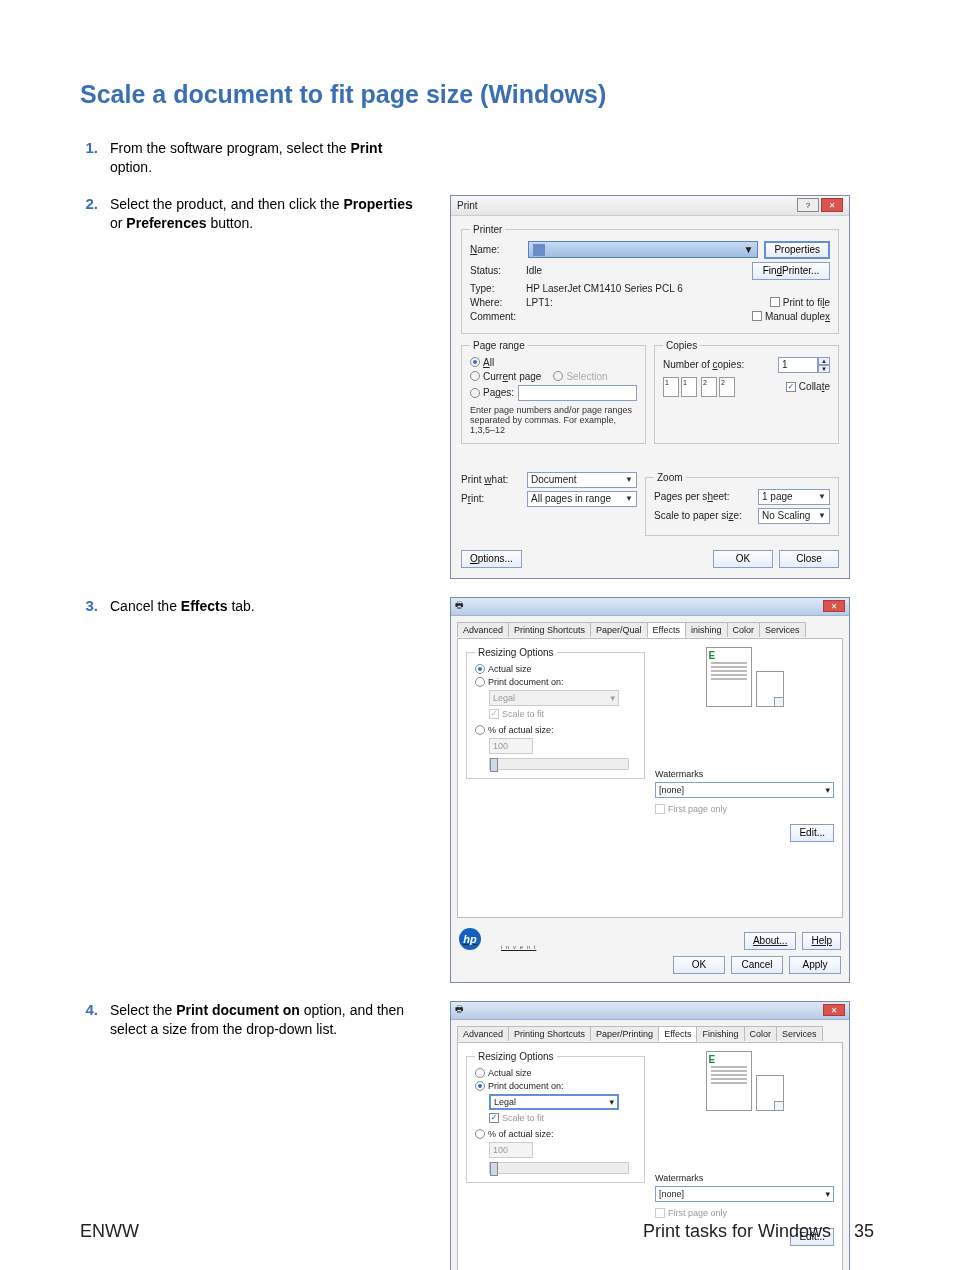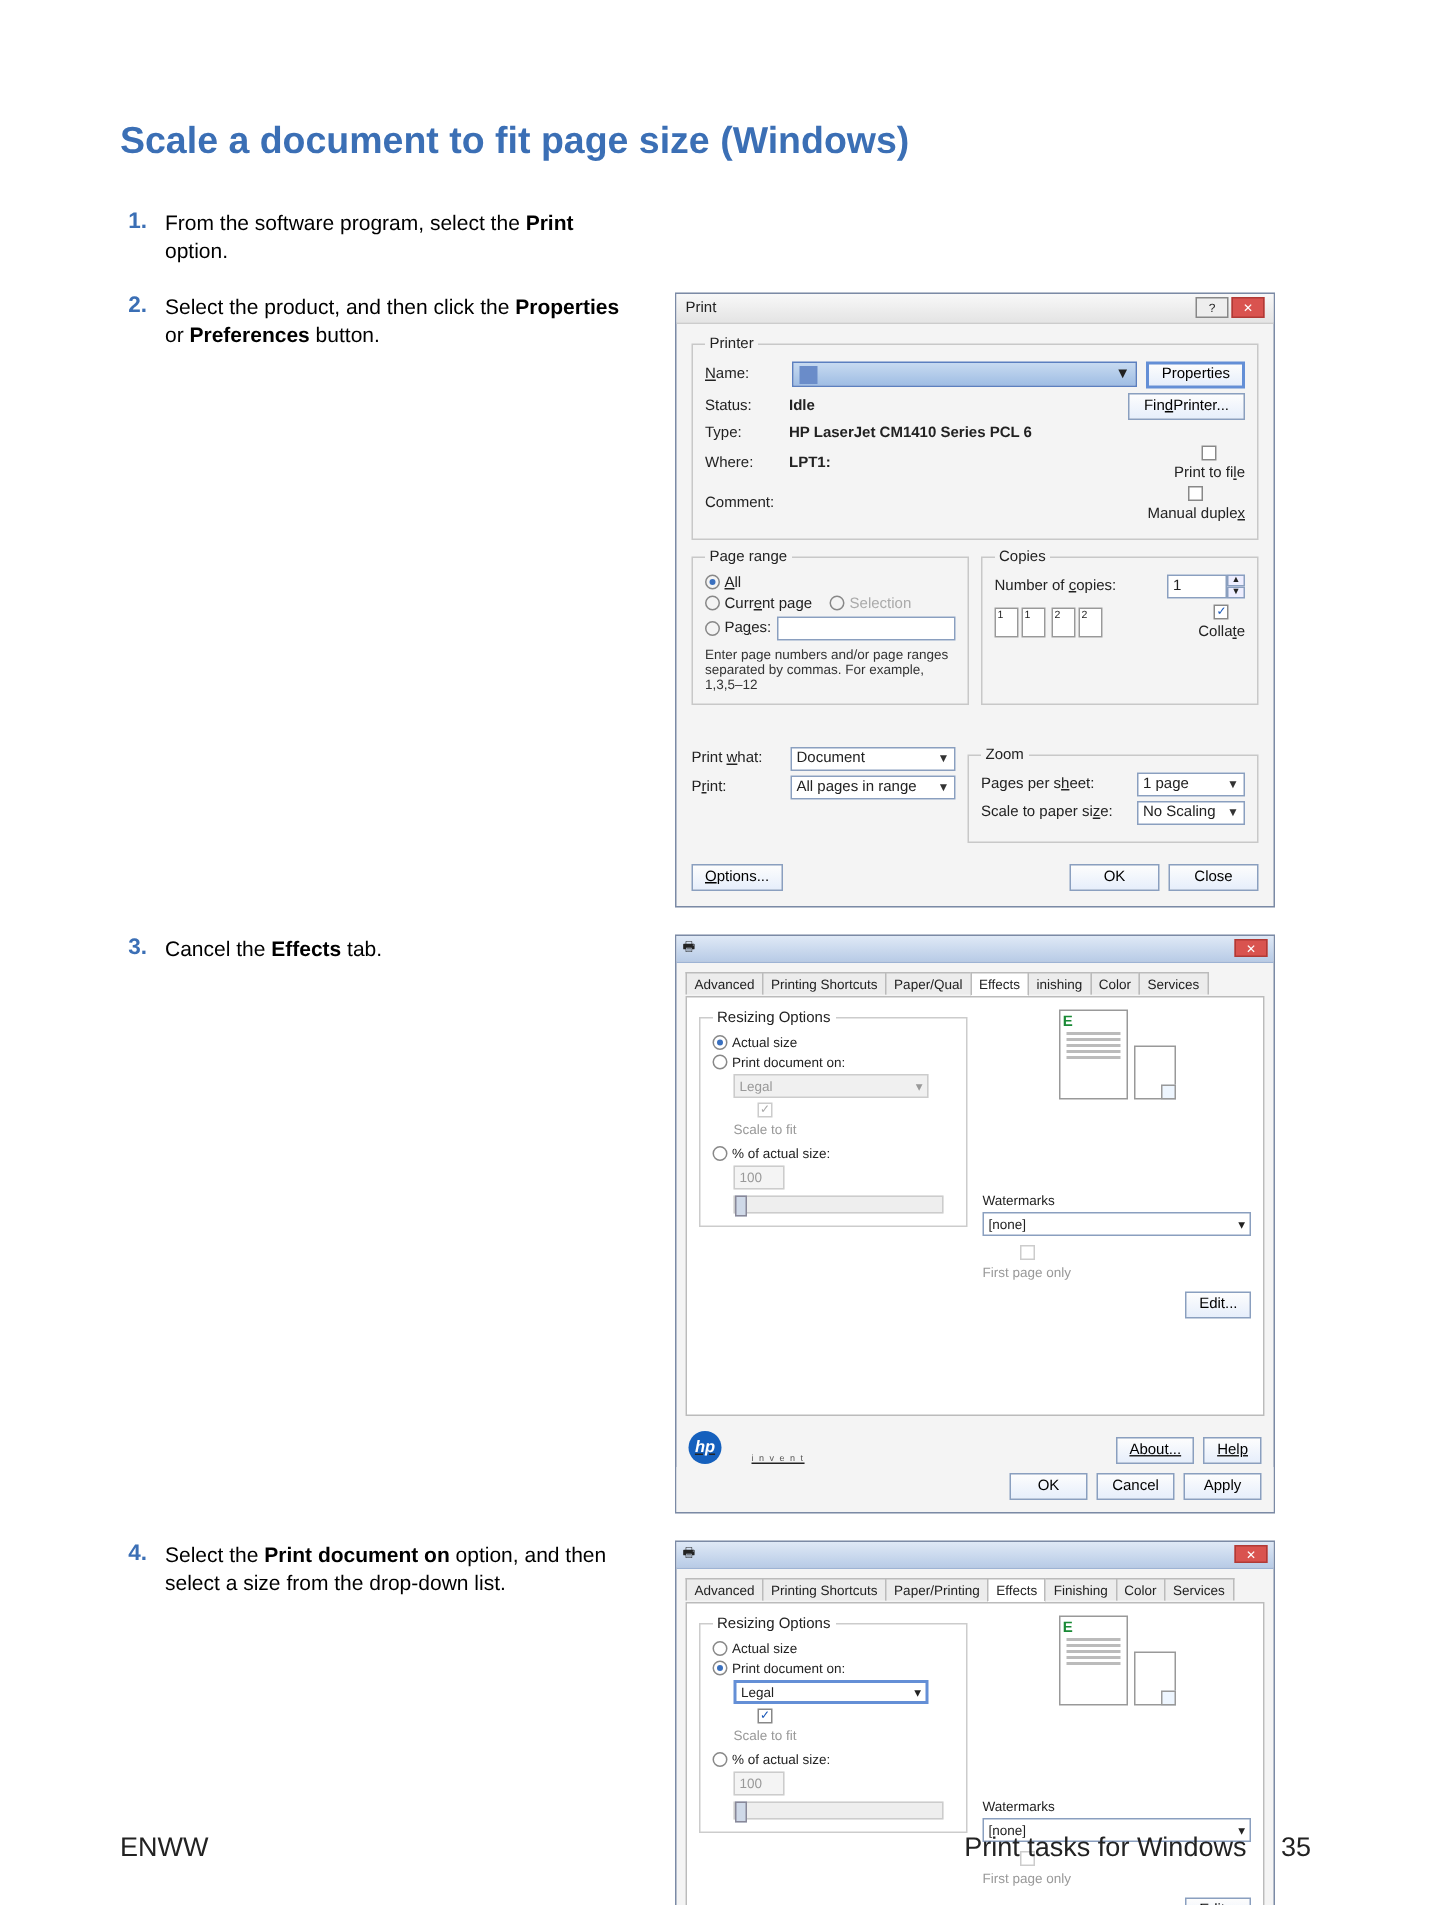--- a/index.html
+++ b/index.html
@@ -72,33 +72,33 @@
   .wbtn.close { background:#d9534f; border-color:#b03a36; color:#fff; }
   .dlg-body { padding: 8px 10px; }
   fieldset.grp {
     border:1px solid #c8c8c8;
     padding: 6px 8px 8px 8px;
     margin-bottom: 6px;
   }
   fieldset.grp legend { font-size:10px; padding:0 3px; }
   .row { display:flex; align-items:center; margin-bottom:3px; gap:4px; }
   .lbl { width:52px; }
-  .val { flex:1;font-weight:bold; }
+  .val { flex:1; }
   .combo {
     border:1px solid #8a9fbf; background:#fff; height:16px; padding:0 3px;
     display:flex; align-items:center; justify-content:space-between; flex:1;
   }
   .combo .arrow { font-size:8px; color:#333; }
   .btn {
     border:1px solid #8a9fbf; background:linear-gradient(#fdfdfd,#e6eefb);
     height:18px; padding:0 8px; font-size:10px; display:inline-flex;
     align-items:center; justify-content:center; white-space:nowrap;
   }
   .btn.hl { border:2px solid #648fd6; }
-  .chk { display:inline-flex; align-items:center; gap:3px;flex-direction:column; }
+  .chk { display:inline-flex; align-items:center; gap:3px; }
   .split { display:flex; gap:8px; }
   .split > * { flex:1; }
   .small { font-size:9px; color:#333; }
   .radio { display:inline-flex; align-items:center; gap:3px; }
   .radio .dot { width:10px; height:10px; border:1px solid #888; border-radius:50%; display:inline-flex; align-items:center; justify-content:center; }
   .radio .dot.on::after { content:''; width:4px; height:4px; background:#3a70bf; border-radius:50%; }
   .spin { display:flex; }
   .spin .txt { width:40px; border:1px solid #8a9fbf; background:#fff; height:16px; padding:0 3px; display:flex; align-items:center; }
   .spin .arrs { display:flex; flex-direction:column; }
   .spin .arrs span { width:12px; height:8px; border:1px solid #8a9fbf; background:#eef; font-size:6px; text-align:center; line-height:6px; }
@@ -146,21 +146,21 @@
   }
   .preview .sheet {
     width:46px; height:60px; border:1px solid #999; background:#fff; position:relative;
   }
   .preview .sheet .e { position:absolute; left:2px; top:2px; color:#1a8a36; font-weight:bold; font-size:10px; }
   .preview .sheet .lines span { display:block; height:2px; background:#bbb; margin:2px 4px; }
   .preview .mini { width:28px; height:36px; border:1px solid #999; background:#fff; align-self:flex-end; position:relative; }
   .preview .mini .corner { position:absolute; right:-1px; bottom:-1px; width:10px; height:10px; border:1px solid #999; background:#eef6ff; }
   .slider { height:12px; background:#eee; border:1px solid #ccc; position:relative; margin-top:4px; }
   .slider .thumb { position:absolute; left:0; top:-1px; width:8px; height:14px; background:#cfd9e8; border:1px solid #889; }
-  .numbox { width:34px; height:16px; border:1px solid #999; background:#fff; display:flex; align-items:center; padding:0 3px; margin-top:3px; }
+  .numbox { width:44px; height:16px; border:1px solid #999; background:#fff; display:flex; align-items:center; padding:0 3px; margin-top:3px; }
   .numbox.dis { background:#f4f4f4; color:#999; border-color:#ccc; }
   .dropdown { border:1px solid #8a9fbf; background:#fff; height:16px; display:flex; align-items:center; justify-content:space-between; padding:0 3px; }
   .dropdown.dis { background:#f0f0f0; color:#999; border-color:#ccc; }
   .footer-btns { display:flex; justify-content:flex-end; gap:6px; padding:4px 8px 8px; background:#f4f4f4; }
   .hp { display:flex; align-items:flex-end; gap:20px; padding:4px 8px 2px;text-decoration:underline; }
   .hp-logo { width:22px; height:22px; border-radius:50%; background:#1560bd; color:#fff; font-style:italic; font-weight:bold; font-size:11px; display:flex; align-items:center; justify-content:center; }
   .hp .inv { font-size:6px; letter-spacing:1px; color:#555; }
   .hp .rbtns { margin-left:auto; display:flex; gap:6px; }
 
   

